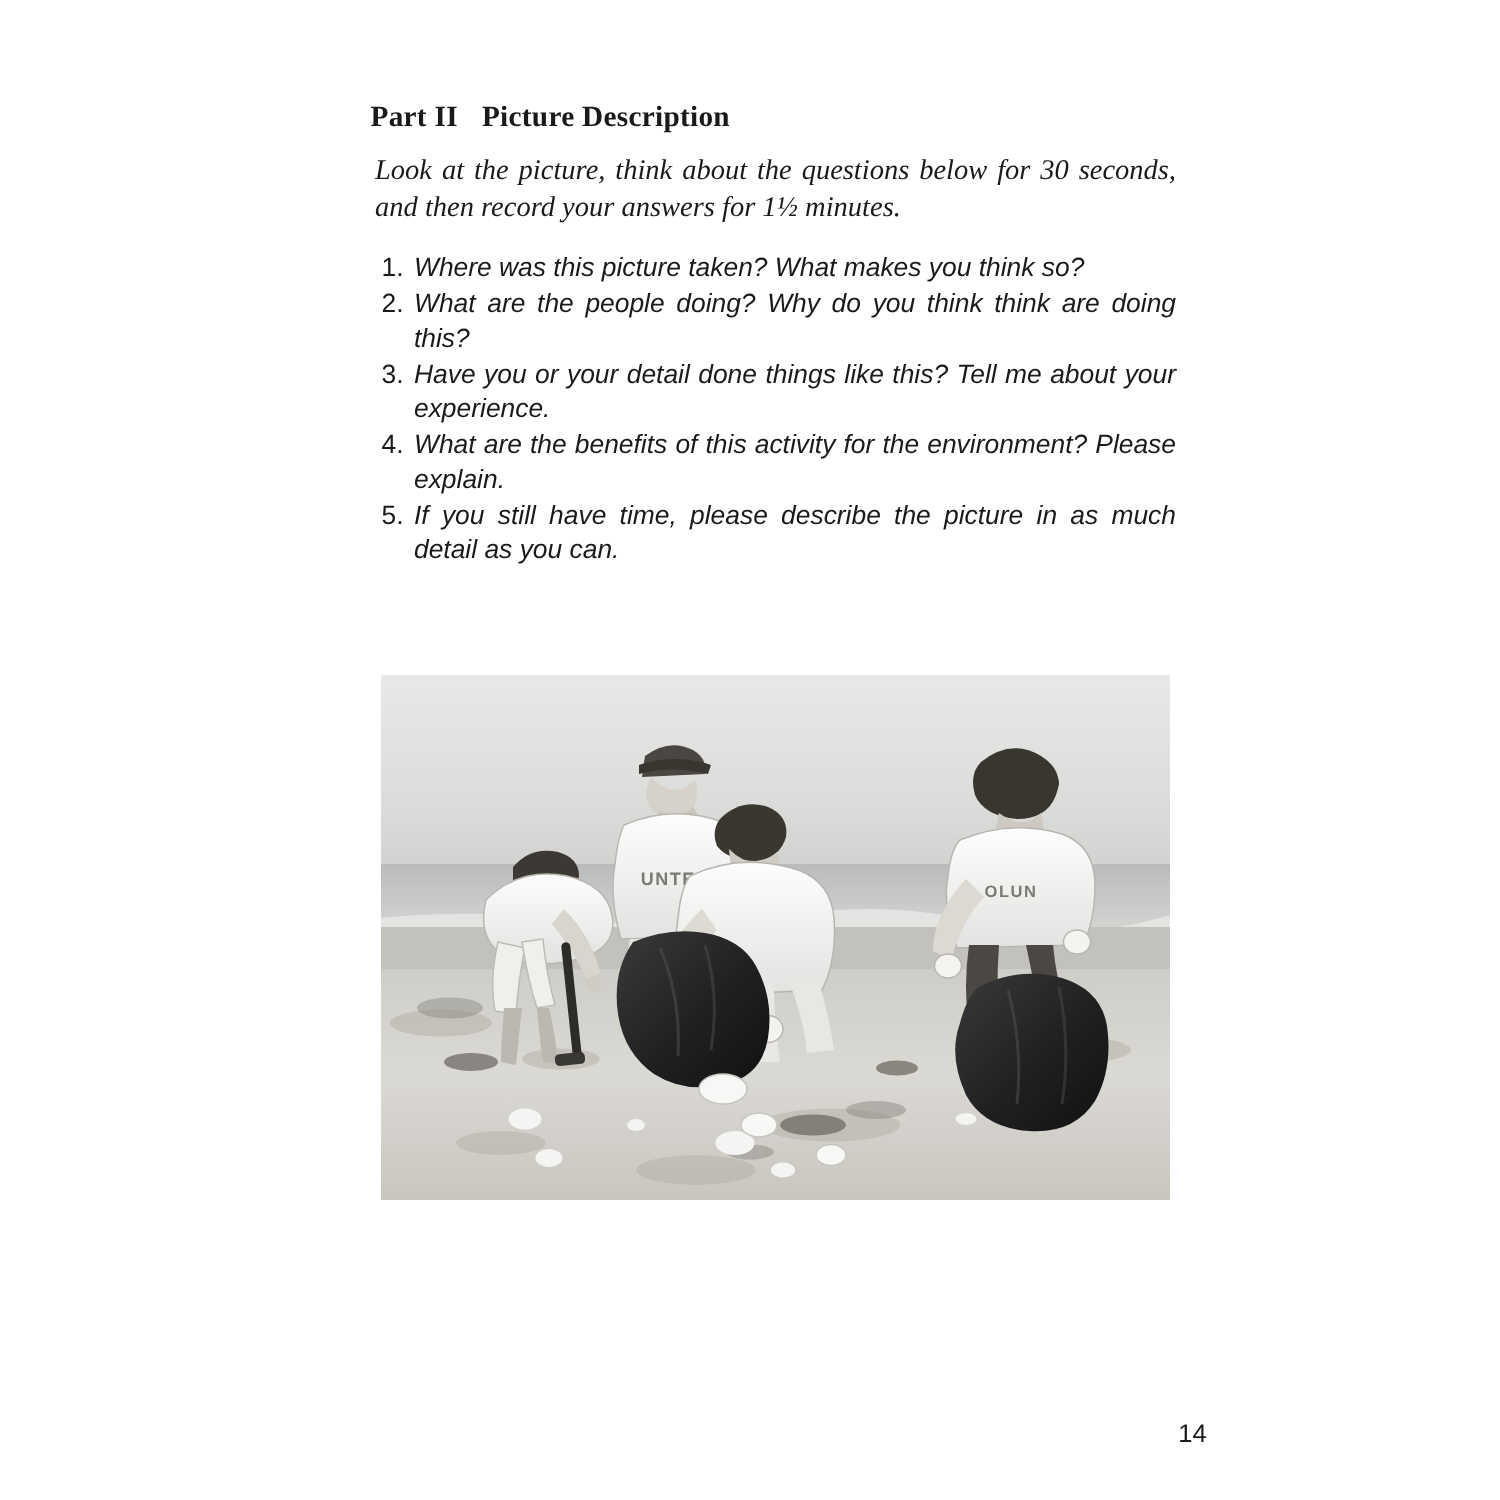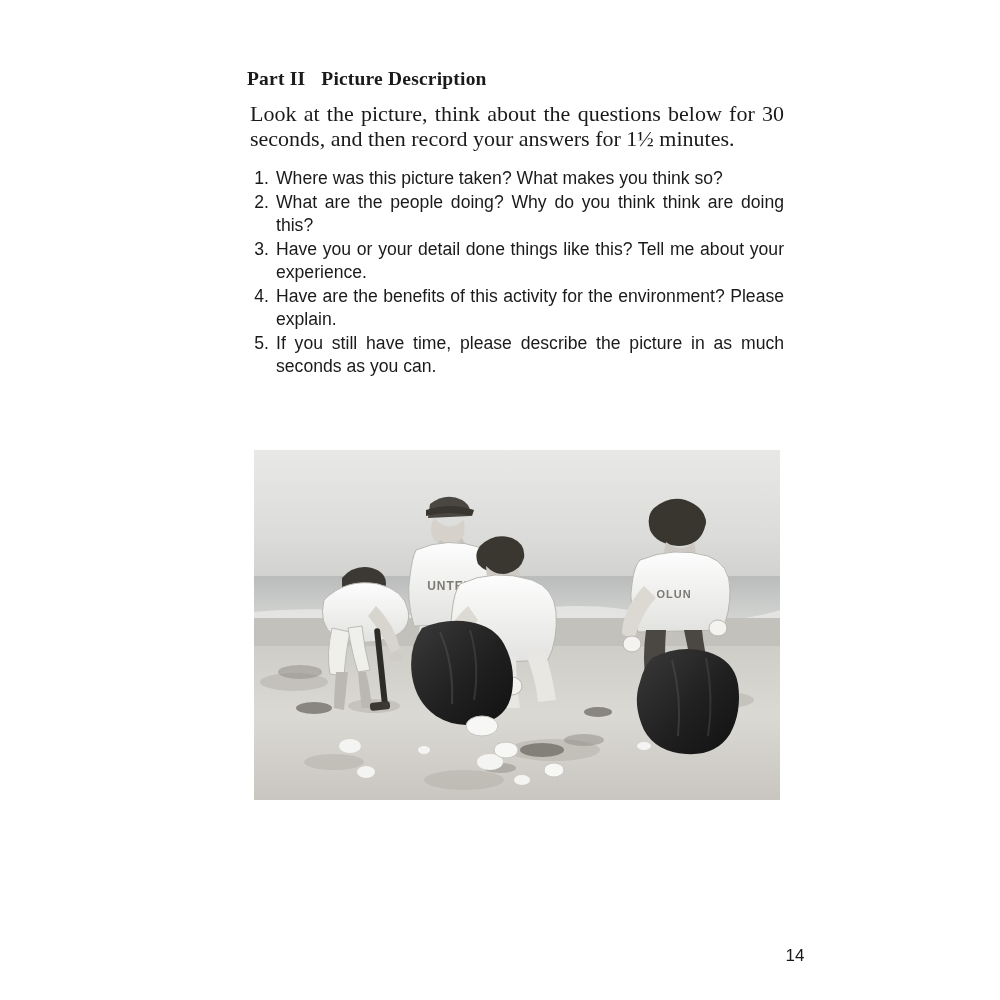--- a/index.html
+++ b/index.html
@@ -37,25 +37,26 @@
     margin-right: 16px;
   }
 
   
   .intro {
     position: absolute;
     left: 250px;
     top: 101px;
     width: 534px;
     font-family: "Liberation Serif", serif;
-    font-size: 22px;
+    font-size: 19px;
     line-height: 25px;
     text-align: justify;
     text-justify: inter-word;
     color: #1a1a1a;
+    font-style: italic;
   }
 
   
   .questions {
     position: absolute;
     left: 250px;
     top: 167px;
     width: 534px;
     font-family: "Liberation Sans", sans-serif;
     font-size: 17.6px;
@@ -70,20 +71,21 @@
     width: 26px;
     flex: 0 0 26px;
     text-align: right;
     padding-right: 7px;
     box-sizing: border-box;
   }
   .q-text {
     flex: 1 1 auto;
     text-align: justify;
     text-justify: inter-word;
+    font-style: italic;
   }
   .q-text.nojust {
     text-align: left;
   }
 
   
   .photo-frame {
     position: absolute;
     left: 254px;
     top: 450px;
@@ -129,25 +131,25 @@
     <div class="q-item">
       <span class="q-num">2.</span>
       <span class="q-text">What are the people doing? Why do you think think are doing this?</span>
     </div>
     <div class="q-item">
       <span class="q-num">3.</span>
       <span class="q-text">Have you or your detail done things like this? Tell me about your experience.</span>
     </div>
     <div class="q-item">
       <span class="q-num">4.</span>
-      <span class="q-text">Have are the benefits of this activity for the environment? Please explain.</span>
+      <span class="q-text">What are the benefits of this activity for the environment? Please explain.</span>
     </div>
     <div class="q-item">
       <span class="q-num">5.</span>
-      <span class="q-text">If you still have time, please describe the picture in as much seconds as you can.</span>
+      <span class="q-text">If you still have time, please describe the picture in as much detail as you can.</span>
     </div>
   </div>
 
   <div class="photo-frame">
     <svg class="photo-svg" viewBox="0 0 526 350" preserveAspectRatio="none">
       <defs>
         <linearGradient id="skyGrad" x1="0" y1="0" x2="0" y2="1">
           <stop offset="0%" stop-color="#e8e8e6"></stop>
           <stop offset="60%" stop-color="#dcdcda"></stop>
           <stop offset="100%" stop-color="#cfcfcd"></stop>

